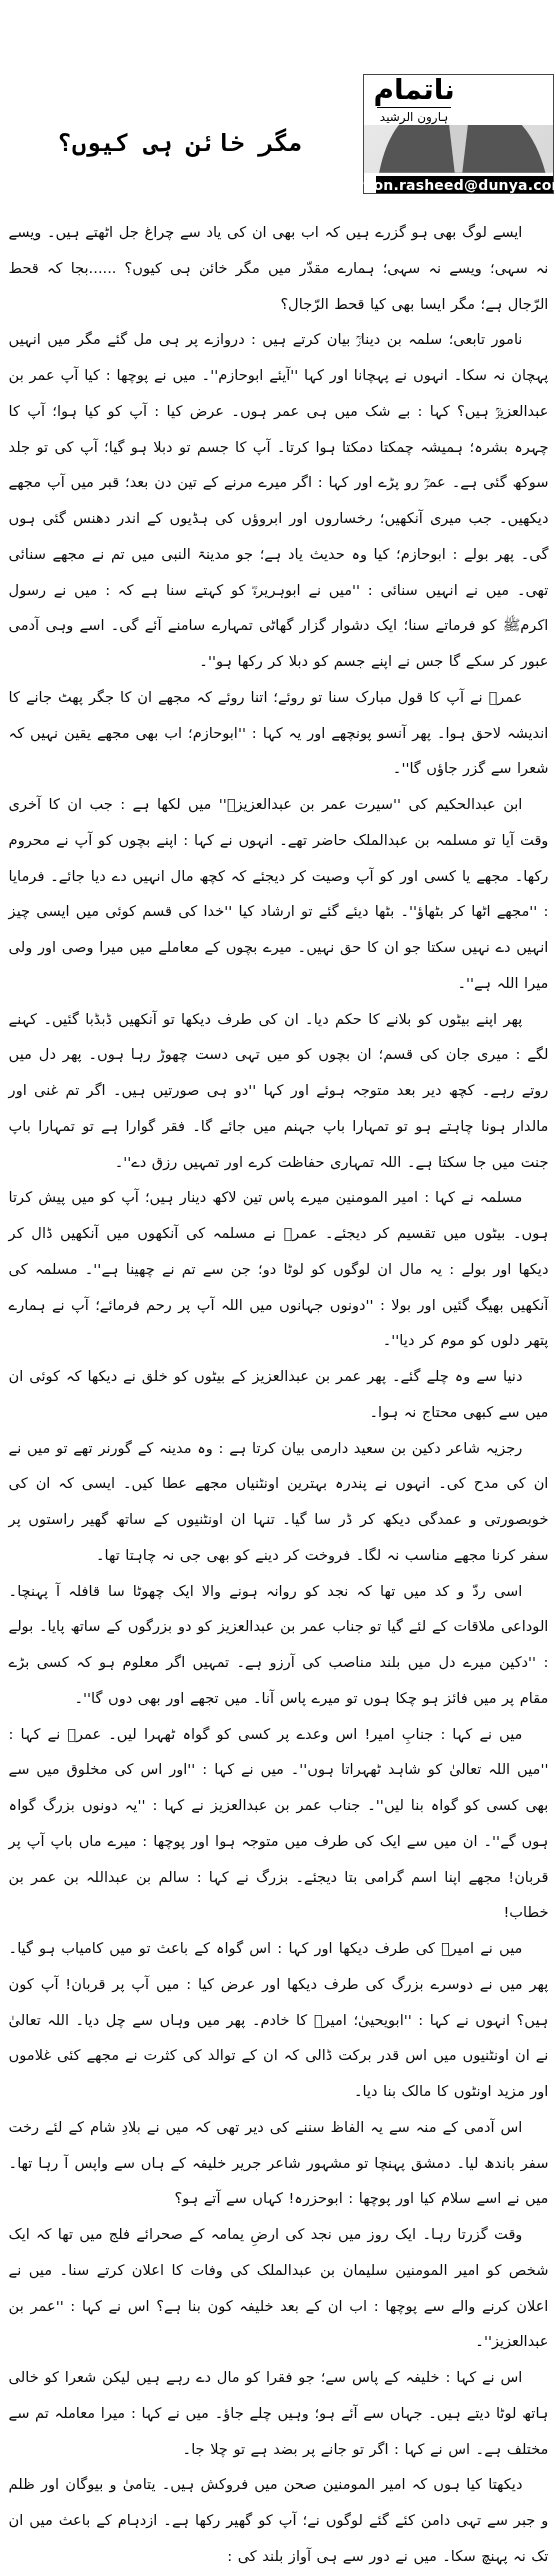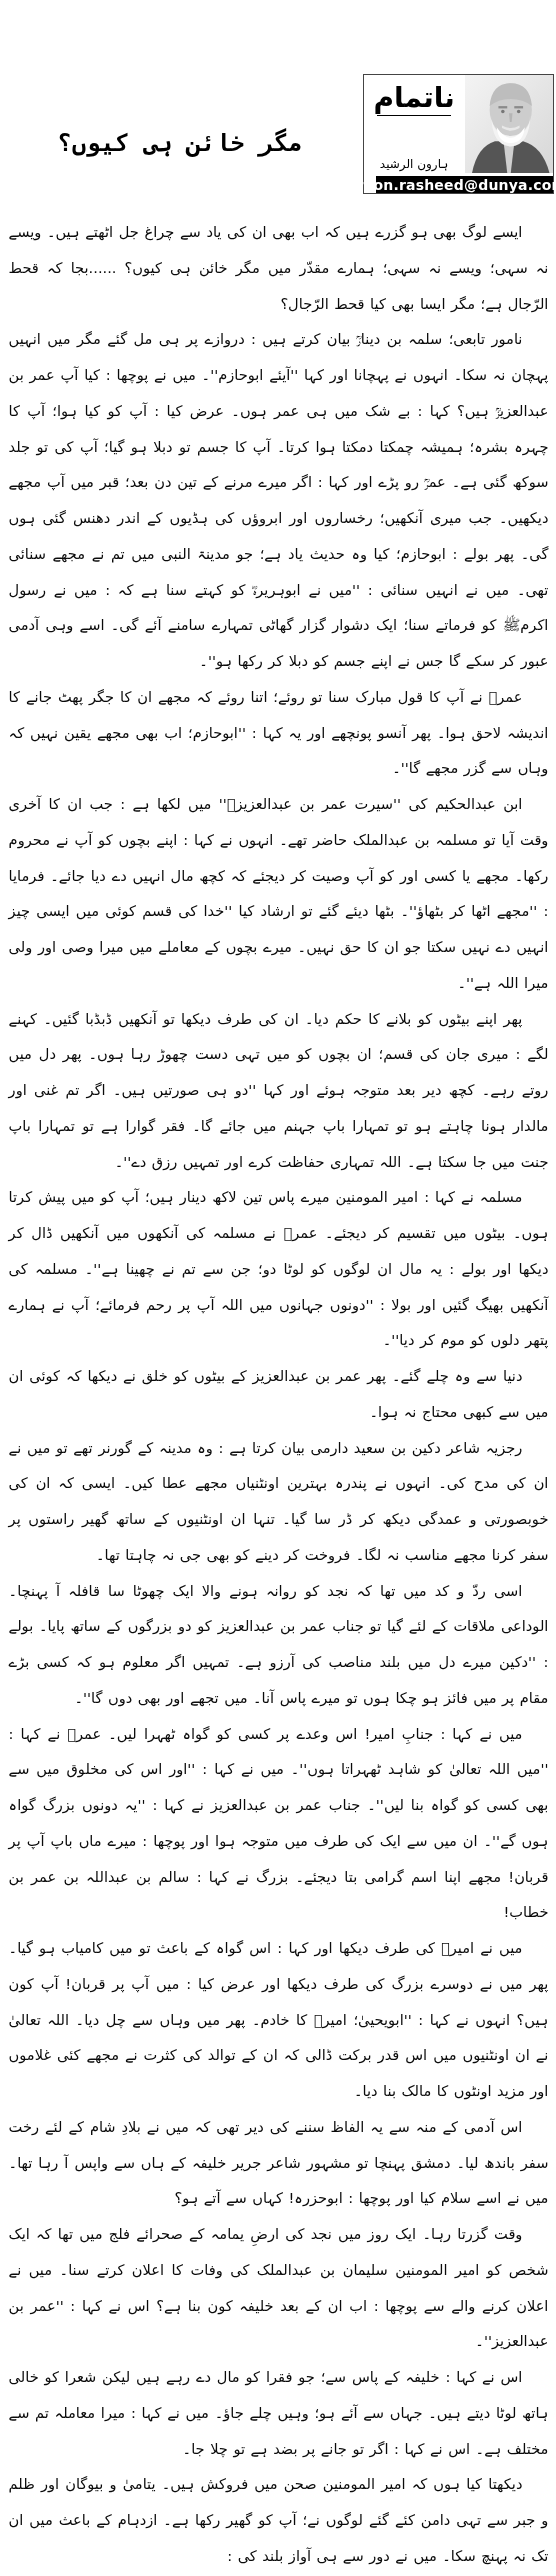--- a/index.html
+++ b/index.html
@@ -39,20 +39,21 @@
     top:74px;
     right:3.4px;
     width:191px;
     height:120px;
     border:0.9px solid #444;
     background:#ffffff;
   }
   .masthead-inner {
     display:flex;
     height:98px;
+    flex-direction:column;
   }
   .masthead-left {
     width:101px;
     display:flex;
     flex-direction:column;
     align-items:center;
     justify-content:flex-end;
     padding-bottom:1.7px;
   }
   .masthead-logo {
@@ -65,21 +66,20 @@
   .masthead-divider {
     width:74px;
     border-top:1.7px solid #000;
     margin:2.6px 0 1.7px 0;
   }
   .masthead-author {
     font-size:12px;
     direction:rtl;
     color:#000;
     white-space:nowrap;
-    margin-top:40px;
   }
   .masthead-photo {
     flex:1;
     overflow:hidden;
     background:#e9e9e9;
   }
   .masthead-photo svg { display:block; width:100%; height:100%; }
   .email-bar {
     position:absolute;
     left:12px; right:0; bottom:0;
@@ -163,21 +163,21 @@
       </div>
       <div class="email-bar">haroon.rasheed@dunya.com.pk</div>
     </div>
   </div>
 
   <div class="article">
 
     <div>
         <p class="body-para">ایسے لوگ بھی ہو گزرے ہیں کہ اب بھی ان کی یاد سے چراغ جل اٹھتے ہیں۔ ویسے نہ سہی؛ ویسے نہ سہی؛ ہمارے مقدّر میں مگر خائن ہی کیوں؟ ......بجا کہ قحط الرّجال ہے؛ مگر ایسا بھی کیا قحط الرّجال؟</p>
         <p class="body-para">نامور تابعی؛ سلمہ بن دینارؒ بیان کرتے ہیں : دروازے پر ہی مل گئے مگر میں انہیں پہچان نہ سکا۔ انہوں نے پہچانا اور کہا ''آیئے ابوحازم''۔ میں نے پوچھا : کیا آپ عمر بن عبدالعزیزؒ ہیں؟ کہا : بے شک میں ہی عمر ہوں۔ عرض کیا : آپ کو کیا ہوا؛ آپ کا چہرہ بشرہ؛ ہمیشہ چمکتا دمکتا ہوا کرتا۔ آپ کا جسم تو دبلا ہو گیا؛ آپ کی تو جلد سوکھ گئی ہے۔ عمرؒ رو پڑے اور کہا : اگر میرے مرنے کے تین دن بعد؛ قبر میں آپ مجھے دیکھیں۔ جب میری آنکھیں؛ رخساروں اور ابروؤں کی ہڈیوں کے اندر دھنس گئی ہوں گی۔ پھر بولے : ابوحازم؛ کیا وہ حدیث یاد ہے؛ جو مدینۃ النبی میں تم نے مجھے سنائی تھی۔ میں نے انہیں سنائی : ''میں نے ابوہریرہؓ کو کہتے سنا ہے کہ : میں نے رسول اکرمﷺ کو فرماتے سنا؛ ایک دشوار گزار گھاٹی تمہارے سامنے آئے گی۔ اسے وہی آدمی عبور کر سکے گا جس نے اپنے جسم کو دبلا کر رکھا ہو''۔</p>
-        <p class="body-para">عمرؒ نے آپ کا قول مبارک سنا تو روئے؛ اتنا روئے کہ مجھے ان کا جگر پھٹ جانے کا اندیشہ لاحق ہوا۔ پھر آنسو پونچھے اور یہ کہا : ''ابوحازم؛ اب بھی مجھے یقین نہیں کہ وہاں سے گزر مجھے گا''۔</p>
+        <p class="body-para">عمرؒ نے آپ کا قول مبارک سنا تو روئے؛ اتنا روئے کہ مجھے ان کا جگر پھٹ جانے کا اندیشہ لاحق ہوا۔ پھر آنسو پونچھے اور یہ کہا : ''ابوحازم؛ اب بھی مجھے یقین نہیں کہ شعرا سے گزر جاؤں گا''۔</p>
         <p class="body-para">ابن عبدالحکیم کی ''سیرت عمر بن عبدالعزیزؒ'' میں لکھا ہے : جب ان کا آخری وقت آیا تو مسلمہ بن عبدالملک حاضر تھے۔ انہوں نے کہا : اپنے بچوں کو آپ نے محروم رکھا۔ مجھے یا کسی اور کو آپ وصیت کر دیجئے کہ کچھ مال انہیں دے دیا جائے۔ فرمایا : ''مجھے اٹھا کر بٹھاؤ''۔ بٹھا دیئے گئے تو ارشاد کیا ''خدا کی قسم کوئی میں ایسی چیز انہیں دے نہیں سکتا جو ان کا حق نہیں۔ میرے بچوں کے معاملے میں میرا وصی اور ولی میرا اللہ ہے''۔</p>
         <p class="body-para">پھر اپنے بیٹوں کو بلانے کا حکم دیا۔ ان کی طرف دیکھا تو آنکھیں ڈبڈبا گئیں۔ کہنے لگے : میری جان کی قسم؛ ان بچوں کو میں تہی دست چھوڑ رہا ہوں۔ پھر دل میں روتے رہے۔ کچھ دیر بعد متوجہ ہوئے اور کہا ''دو ہی صورتیں ہیں۔ اگر تم غنی اور مالدار ہونا چاہتے ہو تو تمہارا باپ جہنم میں جائے گا۔ فقر گوارا ہے تو تمہارا باپ جنت میں جا سکتا ہے۔ اللہ تمہاری حفاظت کرے اور تمہیں رزق دے''۔</p>
         <p class="body-para">مسلمہ نے کہا : امیر المومنین میرے پاس تین لاکھ دینار ہیں؛ آپ کو میں پیش کرتا ہوں۔ بیٹوں میں تقسیم کر دیجئے۔ عمرؒ نے مسلمہ کی آنکھوں میں آنکھیں ڈال کر دیکھا اور بولے : یہ مال ان لوگوں کو لوٹا دو؛ جن سے تم نے چھینا ہے''۔ مسلمہ کی آنکھیں بھیگ گئیں اور بولا : ''دونوں جہانوں میں اللہ آپ پر رحم فرمائے؛ آپ نے ہمارے پتھر دلوں کو موم کر دیا''۔</p>
         <p class="body-para">دنیا سے وہ چلے گئے۔ پھر عمر بن عبدالعزیز کے بیٹوں کو خلق نے دیکھا کہ کوئی ان میں سے کبھی محتاج نہ ہوا۔</p>
         <p class="body-para">رجزیہ شاعر دکین بن سعید دارمی بیان کرتا ہے : وہ مدینہ کے گورنر تھے تو میں نے ان کی مدح کی۔ انہوں نے پندرہ بہترین اونٹنیاں مجھے عطا کیں۔ ایسی کہ ان کی خوبصورتی و عمدگی دیکھ کر ڈر سا گیا۔ تنہا ان اونٹنیوں کے ساتھ گھیر راستوں پر سفر کرنا مجھے مناسب نہ لگا۔ فروخت کر دینے کو بھی جی نہ چاہتا تھا۔</p>
         <p class="body-para">اسی ردّ و کد میں تھا کہ نجد کو روانہ ہونے والا ایک چھوٹا سا قافلہ آ پہنچا۔ الوداعی ملاقات کے لئے گیا تو جناب عمر بن عبدالعزیز کو دو بزرگوں کے ساتھ پایا۔ بولے : ''دکین میرے دل میں بلند مناصب کی آرزو ہے۔ تمہیں اگر معلوم ہو کہ کسی بڑے مقام پر میں فائز ہو چکا ہوں تو میرے پاس آنا۔ میں تجھے اور بھی دوں گا''۔</p>
         <p class="body-para">میں نے کہا : جنابِ امیر! اس وعدے پر کسی کو گواہ ٹھہرا لیں۔ عمرؒ نے کہا : ''میں اللہ تعالیٰ کو شاہد ٹھہراتا ہوں''۔ میں نے کہا : ''اور اس کی مخلوق میں سے بھی کسی کو گواہ بنا لیں''۔ جناب عمر بن عبدالعزیز نے کہا : ''یہ دونوں بزرگ گواہ ہوں گے''۔ ان میں سے ایک کی طرف میں متوجہ ہوا اور پوچھا : میرے ماں باپ آپ پر قربان! مجھے اپنا اسم گرامی بتا دیجئے۔ بزرگ نے کہا : سالم بن عبداللہ بن عمر بن خطاب!</p>
         <p class="body-para">میں نے امیرؒ کی طرف دیکھا اور کہا : اس گواہ کے باعث تو میں کامیاب ہو گیا۔ پھر میں نے دوسرے بزرگ کی طرف دیکھا اور عرض کیا : میں آپ پر قربان! آپ کون ہیں؟ انہوں نے کہا : ''ابویحییٰ؛ امیرؒ کا خادم۔ پھر میں وہاں سے چل دیا۔ اللہ تعالیٰ نے ان اونٹنیوں میں اس قدر برکت ڈالی کہ ان کے توالد کی کثرت نے مجھے کئی غلاموں اور مزید اونٹوں کا مالک بنا دیا۔</p>
         <p class="body-para">اس آدمی کے منہ سے یہ الفاظ سننے کی دیر تھی کہ میں نے بلادِ شام کے لئے رخت سفر باندھ لیا۔ دمشق پہنچا تو مشہور شاعر جریر خلیفہ کے ہاں سے واپس آ رہا تھا۔ میں نے اسے سلام کیا اور پوچھا : ابوحزرہ! کہاں سے آتے ہو؟</p>
         <p class="body-para">وقت گزرتا رہا۔ ایک روز میں نجد کی ارضِ یمامہ کے صحرائے فلج میں تھا کہ ایک شخص کو امیر المومنین سلیمان بن عبدالملک کی وفات کا اعلان کرتے سنا۔ میں نے اعلان کرنے والے سے پوچھا : اب ان کے بعد خلیفہ کون بنا ہے؟ اس نے کہا : ''عمر بن عبدالعزیز''۔</p>

